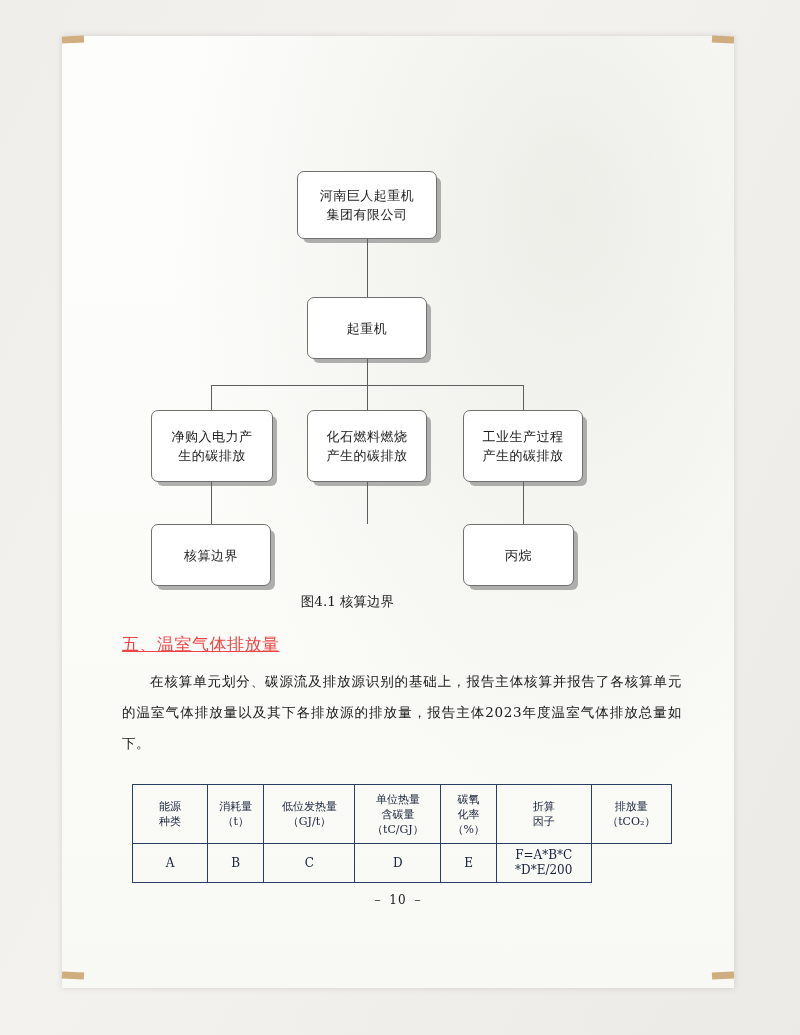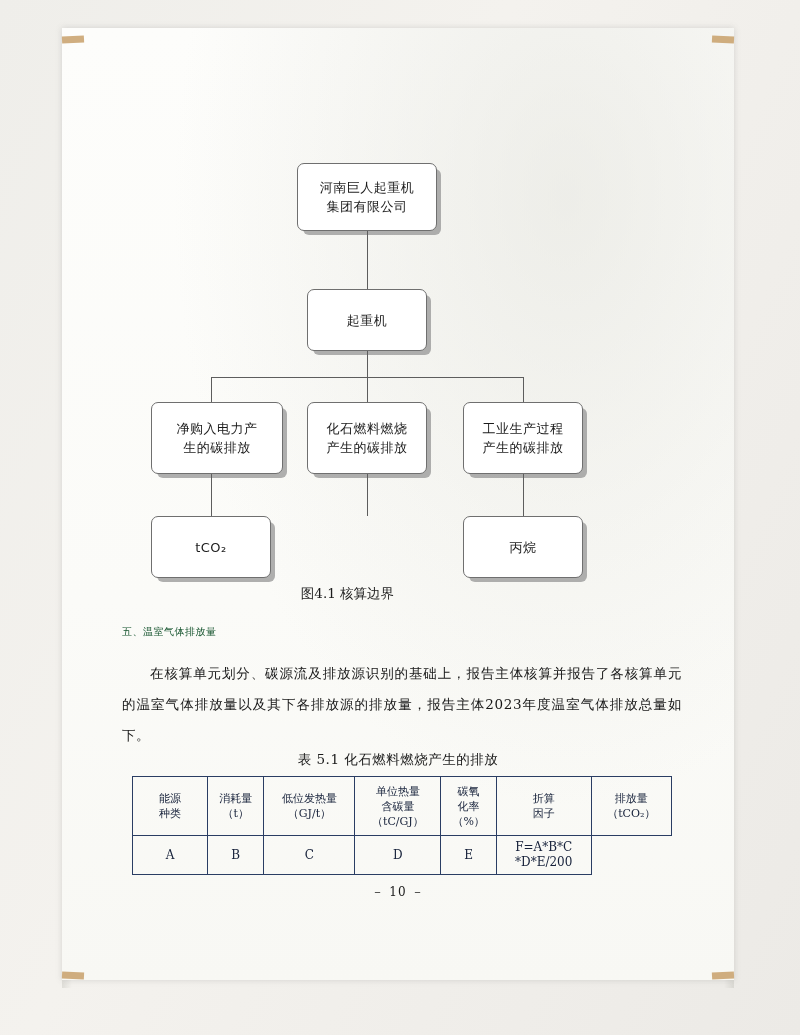--- a/index.html
+++ b/index.html
@@ -23,21 +23,21 @@
   
   .scan-bg {
     position: absolute;
     left: 0; top: 0; right: 0; bottom: 0;
     background: linear-gradient(115deg, #efeeea 0%, #f4f2ee 40%, #eceae6 100%);
   }
   
   .paper {
     position: absolute;
     left: 62px;
-    top: 28px;
+    top: 36px;
     width: 672px;
     height: 952px;
     background: #fdfdfb;
     box-shadow: 0 0 6px rgba(120,120,120,0.25);
   }
   .paper-inner {
     position: absolute;
     left: 0; top: 0; right: 0; bottom: 0;
     background:
       radial-gradient(ellipse at 75% 18%, rgba(225,225,218,0.55) 0%, rgba(255,255,255,0) 55%),
@@ -100,24 +100,25 @@
     position: absolute;
     width: 571px;
     text-align: center;
     font-size: 13.5px;
     color: #1c1c1c;
     font-family: "DejaVu Serif", serif;
   }
   .section-heading {
     position: absolute;
     left: 60px;
-    font-size: 10px;
-    color: #14532d;
+    font-size: 17px;
+    color: #ef4444;
     font-family: "DejaVu Serif", serif;
     letter-spacing: 0.5px;
+    text-decoration: underline;
   }
   .para {
     position: absolute;
     left: 60px;
     width: 560px;
     font-size: 13.5px;
     line-height: 31px;
     color: #171717;
     font-family: "DejaVu Serif", serif;
     text-align: justify;
@@ -189,52 +190,51 @@
       <div class="node" style="left:245px; top:261px; width:120px; height:62px;justify-content:center;">
         <span>起重机</span>
       </div>
 
       <div class="conn v" style="left:305px; top:323px; height:26px;"></div>
       <div class="conn h" style="left:149px; top:349px; width:312px;"></div>
       <div class="conn v" style="left:149px; top:349px; height:25px;"></div>
       <div class="conn v" style="left:305px; top:349px; height:25px;"></div>
       <div class="conn v" style="left:461px; top:349px; height:25px;"></div>
 
-      <div class="node" style="left:89px; top:374px; width:132px; height:72px;">
+      <div class="node" style="left:89px; top:374px; width:122px; height:72px;">
         <span>净购入电力产
 生的碳排放</span>
       </div>
       <div class="node" style="left:245px; top:374px; width:120px; height:72px;">
         <span>化石燃料燃烧
 产生的碳排放</span>
       </div>
       <div class="node" style="left:401px; top:374px; width:120px; height:72px;">
         <span>工业生产过程
 产生的碳排放</span>
       </div>
 
       <div class="conn v" style="left:149px; top:446px; height:42px;"></div>
       <div class="conn v" style="left:305px; top:446px; height:42px;"></div>
       <div class="conn v" style="left:461px; top:446px; height:42px;"></div>
 
       <div class="node" style="left:89px; top:488px; width:120px; height:62px;">
-        <span>tCO₂</span>
-      </div>
-      <div class="node" style="left:401px; top:488px; width:120px; height:62px;">
+        <span>核算边界</span>
+      </div>
+      <div class="node" style="left:401px; top:488px; width:111px; height:62px;">
         <span>丙烷</span>
       </div>
     </div>
 
     <div class="fig-caption" style="top:557px;">图4.1   核算边界</div>
 
     <div class="section-heading" style="top:597px;">五、温室气体排放量</div>
 
     <div class="para" style="top:630px;">在核算单元划分、碳源流及排放源识别的基础上，报告主体核算并报告了各核算单元的温室气体排放量以及其下各排放源的排放量，报告主体2023年度温室气体排放总量如下。</div>
 
-    <div class="table-caption" style="top:723px;">表 5.1  化石燃料燃烧产生的排放</div>
 
     <table class="emtable" style="top:748px;">
       <thead>
         <tr>
           <td class="corner-cell" rowspan="2">能源
 种类</td>
           <td>消耗量
 （t）</td>
           <td>低位发热量
 （GJ/t）</td>

